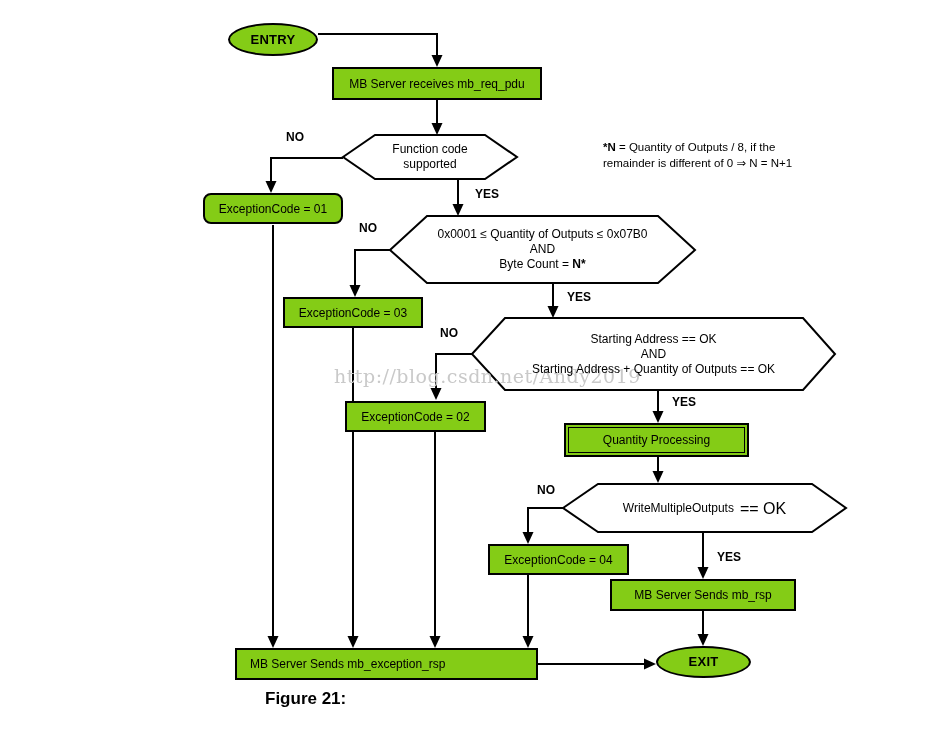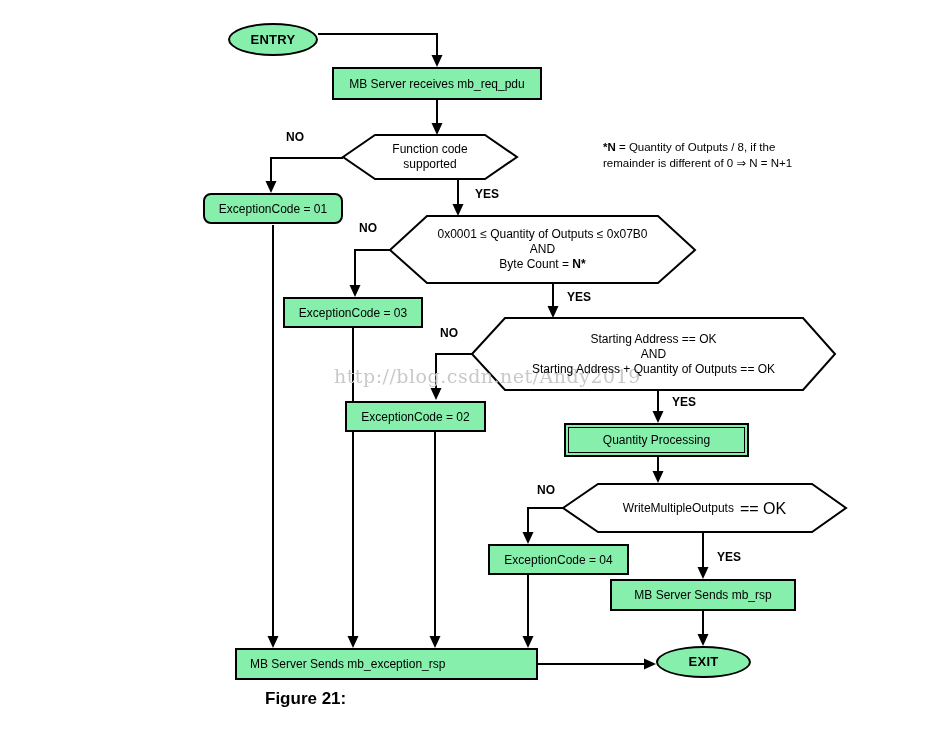--- a/index.html
+++ b/index.html
@@ -3,21 +3,21 @@
 <meta charset="utf-8">
 <style>
   html,body{margin:0;padding:0;}
   body{
     width:944px;height:731px;position:relative;background:#ffffff;
     font-family:"Liberation Sans",sans-serif;color:#000;overflow:hidden;
   }
   *{box-sizing:border-box;}
   #connector-layer{position:absolute;left:0;top:0;width:944px;height:731px;}
   .box{
-    position:absolute;border:2px solid #000;background:#86efac;
+    position:absolute;border:2px solid #000;background:#84cc16;
     display:flex;align-items:center;justify-content:center;
     font-size:12px;text-align:center;line-height:14px;
   }
   .ellipse{border-radius:50%;font-weight:bold;font-size:13px;letter-spacing:.3px;}
   .hexlabel{
     position:absolute;display:flex;flex-direction:column;align-items:center;
     justify-content:center;text-align:center;font-size:12px;line-height:15px;
   }
   .edge-label{position:absolute;font-weight:bold;font-size:12px;}
   .note{

